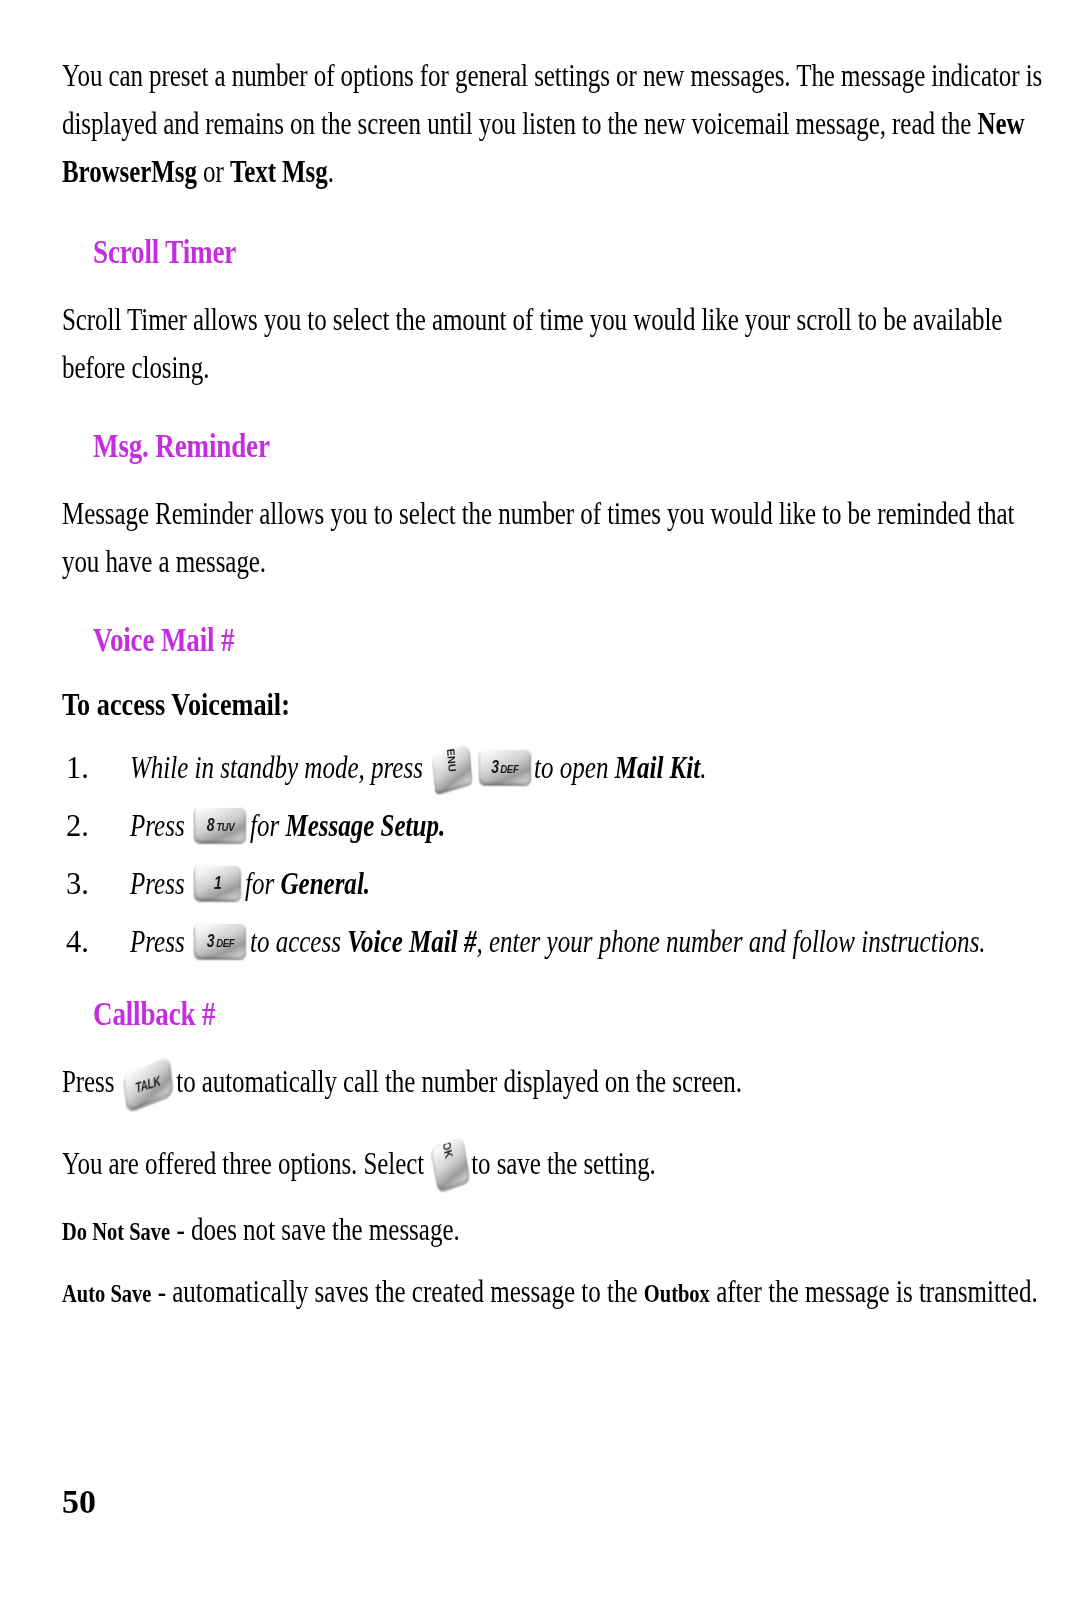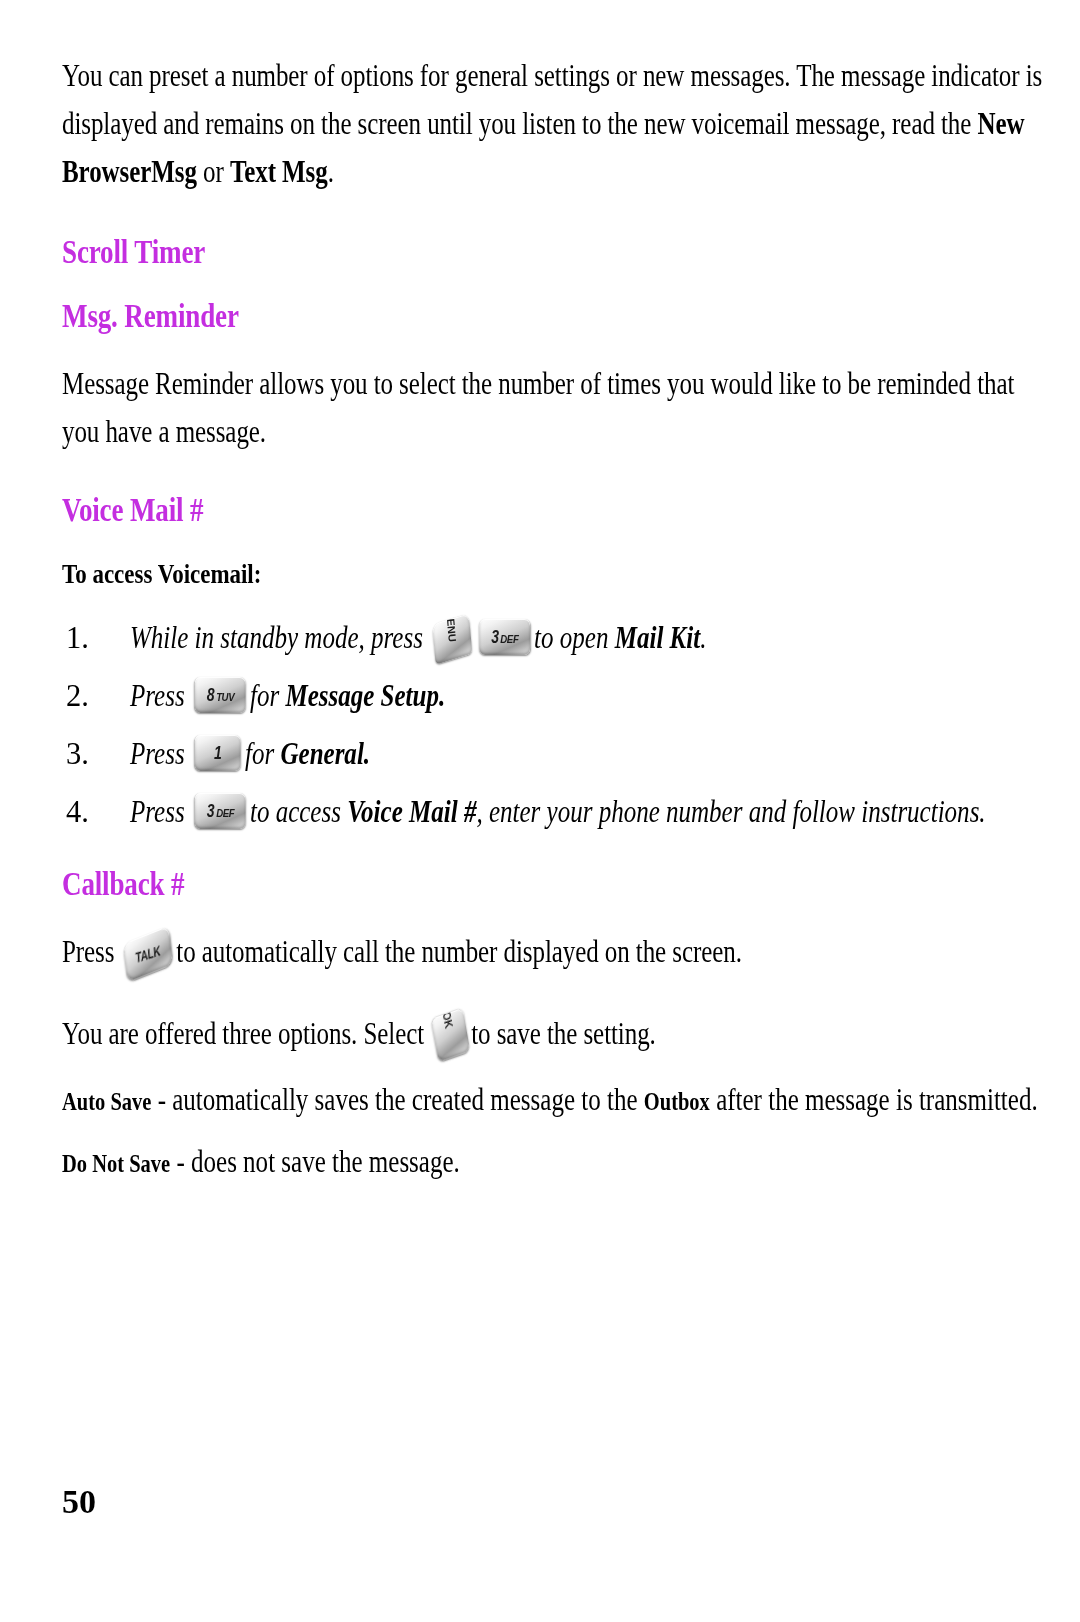--- a/index.html
+++ b/index.html
@@ -46,26 +46,26 @@
 
   h2.section {
     color: #c42ee0;
     font-weight: bold;
     font-size: 33px;
     line-height: 40px;
     letter-spacing: -0.2px;
   }
 
   .sp-intro { margin-bottom: 36px; }
-  .sp-head  { margin-bottom: 24px; }
+  .sp-head  { margin-bottom: 24px; margin-left: 31px; }
   .sp-par   { margin-bottom: 34px; }
 
   .lead {
     font-weight: bold;
-    font-size: 28px;
+    font-size: 32px;
     line-height: 40px;
     margin-bottom: 20px;
   }
 
   
   ol.steps {
     list-style: none;
     margin: 0;
     padding: 0;
   }
@@ -191,20 +191,23 @@
 
 <div class="page">
 
   <p class="body-par sp-intro">
       <span class="cond"><span>You can preset a number of options for general settings or new messages. The message indicator is displayed and remains on the screen until you listen to the new voicemail message, read the </span><b>New BrowserMsg</b><span> or </span><b>Text Msg</b><span>.</span></span>
     </p>
 
   <h2 class="section sp-head">
       <span class="cond">Scroll Timer</span>
     </h2>
+  <p class="body-par sp-par">
+      <span class="cond">Scroll Timer allows you to select the amount of time you would like your scroll to be available before closing.</span>
+    </p>
 
   <h2 class="section sp-head">
       <span class="cond">Msg. Reminder</span>
     </h2>
   <p class="body-par sp-par">
       <span class="cond">Message Reminder allows you to select the number of times you would like to be reminded that you have a message.</span>
     </p>
 
   <h2 class="section sp-head">
       <span class="cond">Voice Mail #</span>
@@ -259,23 +262,23 @@
 
 
   <p class="body-par" style="margin-bottom:18px">
       <span class="cond"><span>You are offered three options. Select</span>
     <span class="key key-ok"><span class="kl">OK</span></span><span>to save the setting.</span></span>
     </p>
 
   <div class="deflines">
 
     <div>
+        <span class="cond"><b class="term">Do Not Save</b><span> - does not save the message.</span></span>
+      </div>
+
+    <div>
         <span class="cond"><b class="term">Auto Save</b><span> - automatically saves the created message to the </span><b class="small-caps-term">Outbox</b><span> after the message is transmitted.</span></span>
       </div>
-
-    <div>
-        <span class="cond"><b class="term">Do Not Save</b><span> - does not save the message.</span></span>
-      </div>
   </div>
 
   <div class="page-number">50</div>
 
 </div>
 
 </body></html>

